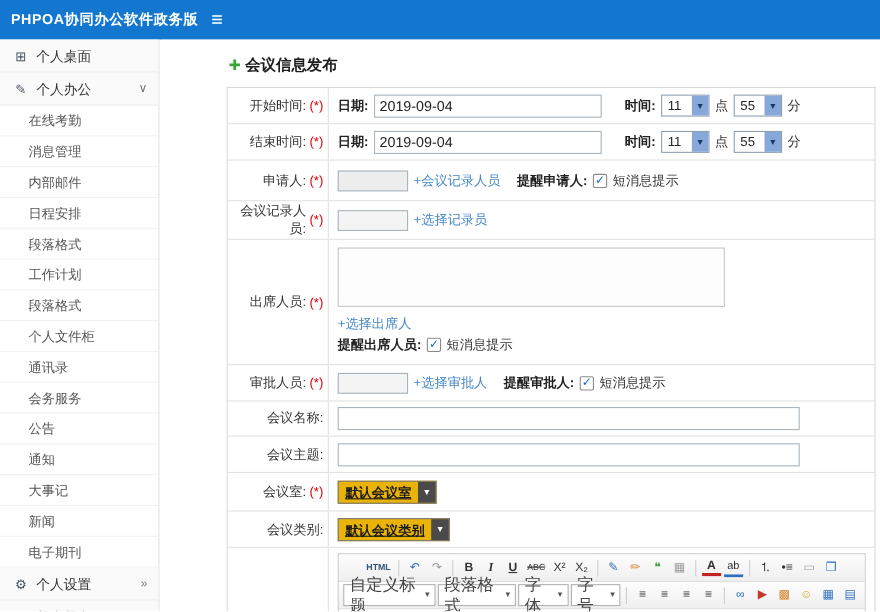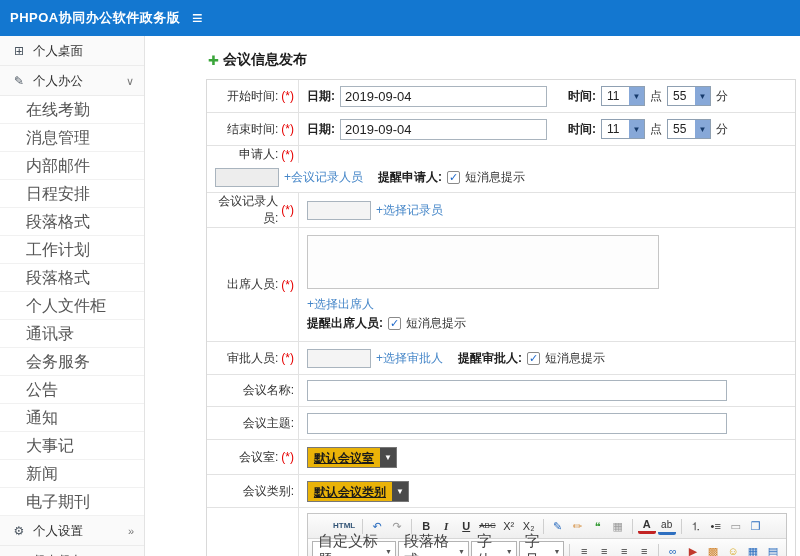--- a/index.html
+++ b/index.html
@@ -10,35 +10,35 @@
   .topbar { position:absolute; top:0; left:0; width:800px; height:36px; background:#1377d0; }
   .brand { position:absolute; left:10px; top:0; line-height:36px; color:#fff; font-size:13px; font-weight:bold; letter-spacing:.5px; }
   .menu-toggle { position:absolute; left:192px; top:0; line-height:36px; color:#fff; font-size:18px; cursor:pointer; }
 
   
   .sidebar { position:absolute; top:36px; left:0; width:145px; height:520px; background:#fff; border-right:1px solid #e3e3e3; overflow:hidden; }
   .s-top { height:30px; line-height:30px; padding:0 10px 0 12px; font-size:12.5px; color:#333; background:#fafafa; border-bottom:1px solid #ececec; display:flex; align-items:center; gap:7px; cursor:pointer; }
   .s-ic { font-size:12px; color:#4a5560; width:14px; text-align:center; }
   .s-lbl { flex:1; }
   .s-chev { color:#777; font-size:11px; }
-  .s-sub { height:28px; line-height:28px; padding-left:26px; font-size:16px; color:#555; border-bottom:1px solid #f1f1f1; cursor:pointer; }
+  .s-sub { height:28px; line-height:28px; padding-left:26px; font-size:12px; color:#555; border-bottom:1px solid #f1f1f1; cursor:pointer; }
 
   
   .content { position:absolute; top:36px; left:146px; width:654px; height:520px; background:#fff; }
   .page-title { margin:15px 0 10px 62px; display:flex; align-items:center; gap:4px; }
   .plus { color:#3aa53a; font-size:13px; font-weight:bold; }
   .pt-text { font-size:14px; font-weight:bold; color:#1c1c1c; }
 
   
   .form { margin-left:60px; width:590px; border:1px solid #d9d9d9; border-bottom:none; font-size:12px; color:#333; }
   .frow { display:flex; border-bottom:1px solid #e2e2e2; }
   .fl { width:92px; border-right:1px solid #e2e2e2; display:flex; align-items:center; justify-content:flex-end; padding-right:4px; text-align:right; color:#333; }
   .req { color:#e60000; margin-left:3px; }
   .fc { flex:1; padding:5px 8px; display:flex; align-items:center; gap:5px; flex-wrap:wrap; }
-  .h33 { min-height:33px; } .h37 { min-height:37px;flex-direction:column; } .h31 { min-height:31px; } .h35 { min-height:35px; }
+  .h33 { min-height:33px; } .h37 { min-height:37px; } .h31 { min-height:31px; } .h35 { min-height:35px; }
   .bld { font-weight:bold; color:#222; }
   .gap-l { margin-left:16px; }
   .txt { height:21px; border:1px solid #a9b4be; padding:0 4px; font-size:13px; color:#222; background:#fff; font-family:inherit; }
   .date { width:207px; }
   .small { width:64px; height:19px; background:#ededed; }
   .small2 { width:64px; height:19px; background:#f4f4f4; }
   .wide { width:420px; }
   .lnk { color:#4586c8; text-decoration:none; cursor:pointer; }
   .sel { display:inline-flex; align-items:center; height:20px; border:1px solid #8fa0b2; background:#fff; padding-left:5px; cursor:pointer; }
   .sel .sv { min-width:18px; font-size:12px; color:#222; }

